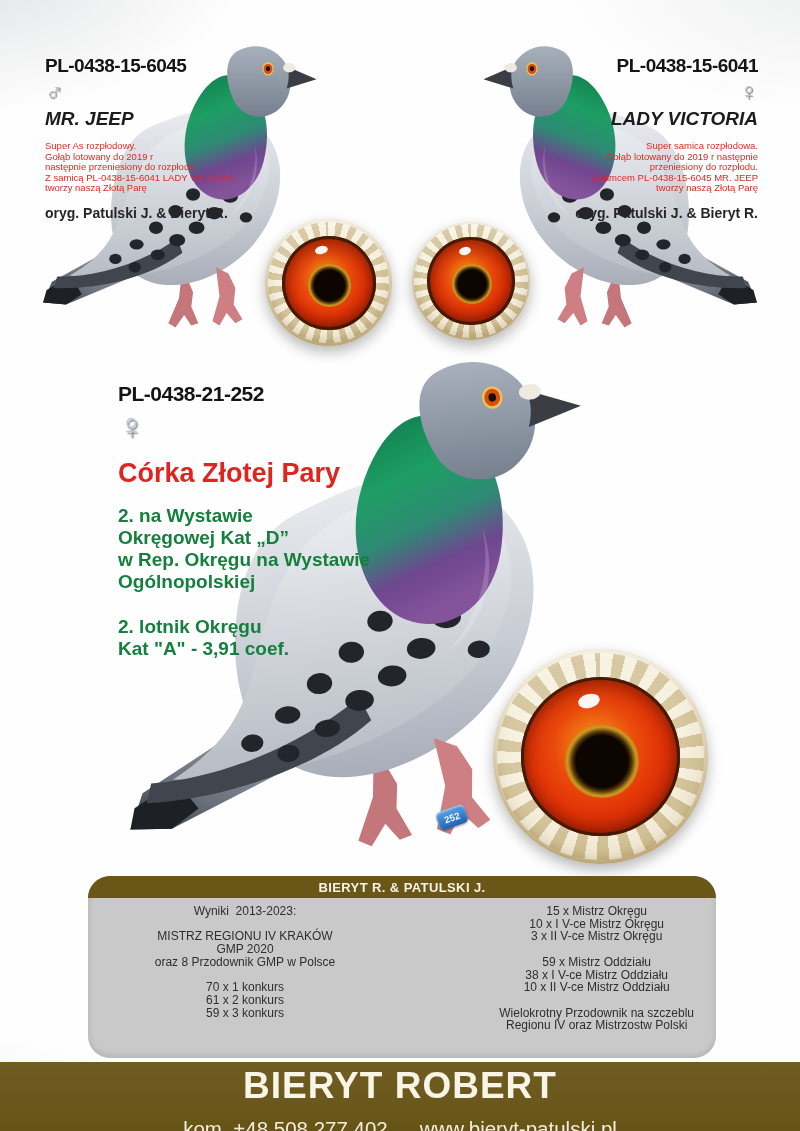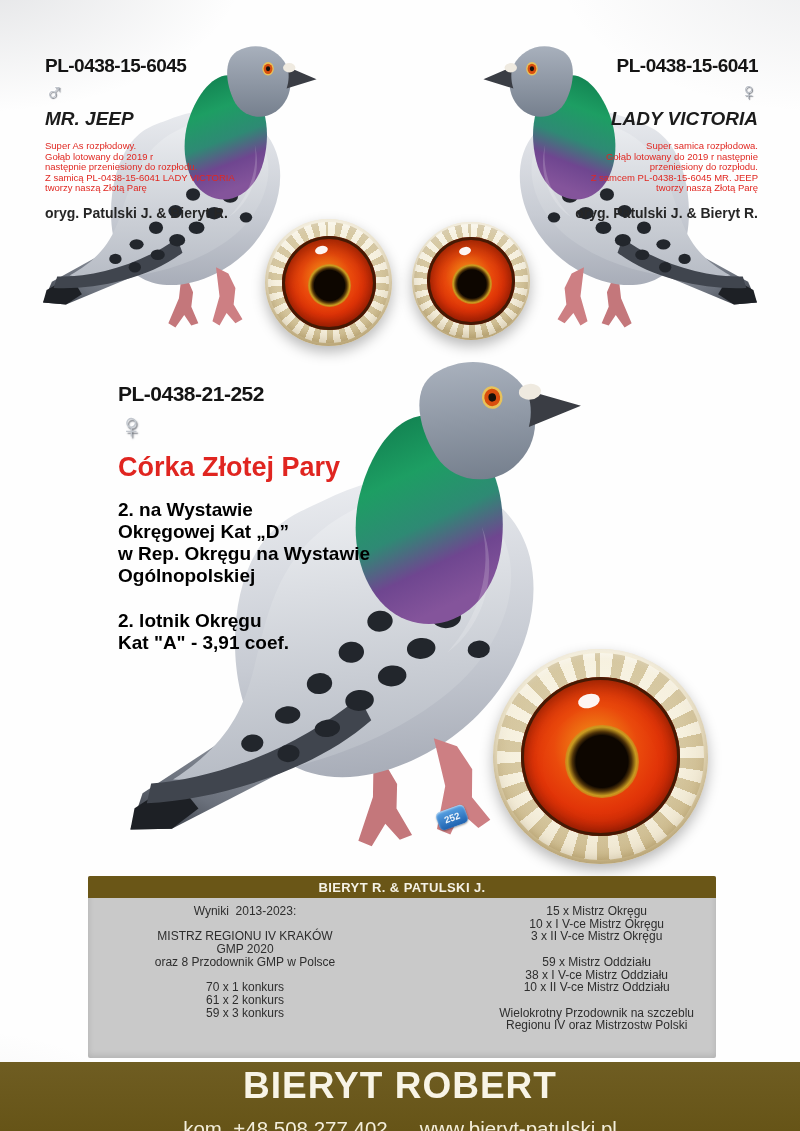--- a/index.html
+++ b/index.html
@@ -60,33 +60,33 @@
     transform:rotate(-14deg); opacity:.95;}
   .eye-left{left:265px; top:219px; width:127px; height:127px;}
   .eye-right{left:412px; top:222px; width:118px; height:118px;}
   .eye-big{left:493px; top:649px; width:215px; height:215px; z-index:4;}
 
   
   .daughter{position:absolute; left:118px; top:382px; width:340px; z-index:5;}
   .d-ring{font-size:21px; font-weight:bold; color:#141414; letter-spacing:-0.5px;}
   .d-sym{font-size:36px; line-height:40px; color:#c2c7ce; font-weight:bold;
     text-shadow:1.5px 1.5px 1.5px rgba(90,95,105,.85), -1px -1px 0 #fff;}
-  .d-headline{margin-top:6px; font-size:27px; font-weight:bold; color:#e02520;}
-  .d-block{margin-top:16px; font-size:19px; line-height:22px; font-weight:bold; color:#000000;}
+  .d-headline{margin-top:12px; font-size:27px; font-weight:bold; color:#e02520;}
+  .d-block{margin-top:16px; font-size:19px; line-height:22px; font-weight:bold; color:#15803d;}
   .d-block2{margin-top:23px;}
   .d-block .line{min-height:22px; white-space:nowrap;}
 
   .leg-band{position:absolute; left:437px; top:808px; width:30px; height:19px; z-index:6;
     transform:rotate(-20deg); border-radius:5px;
     background:linear-gradient(#5aa3e4, #1e62b0); box-shadow:inset 0 1px 2px rgba(255,255,255,.6), 0 1px 2px rgba(0,0,0,.4);
     color:#eef4fb; font-size:9.5px; font-weight:bold; display:flex; align-items:center; justify-content:center;}
 
   
   .results{position:absolute; left:88px; top:876px; width:628px; height:182px; z-index:6;
-    background:#c9c9c9; border-radius:2px; overflow:hidden;
+    background:#c9c9c9; border-radius:22px; overflow:hidden;
     box-shadow:inset 0 -2px 6px rgba(0,0,0,.12);}
   .results-header{height:22px; background:#6a5617; color:#f5f2e6; font-size:13px; font-weight:bold;
     letter-spacing:.4px; display:flex; align-items:center; justify-content:center;}
   .results-body{position:relative; height:160px; font-size:12px; line-height:12.7px; color:#2e2e2e;}
   .res-col{position:absolute; top:7px; text-align:center;}
   .res-col-left{left:0; width:50%;}
   .res-col-right{left:62%; width:38%;}
   .res-line{min-height:12.7px; white-space:pre-wrap;}
 
   

